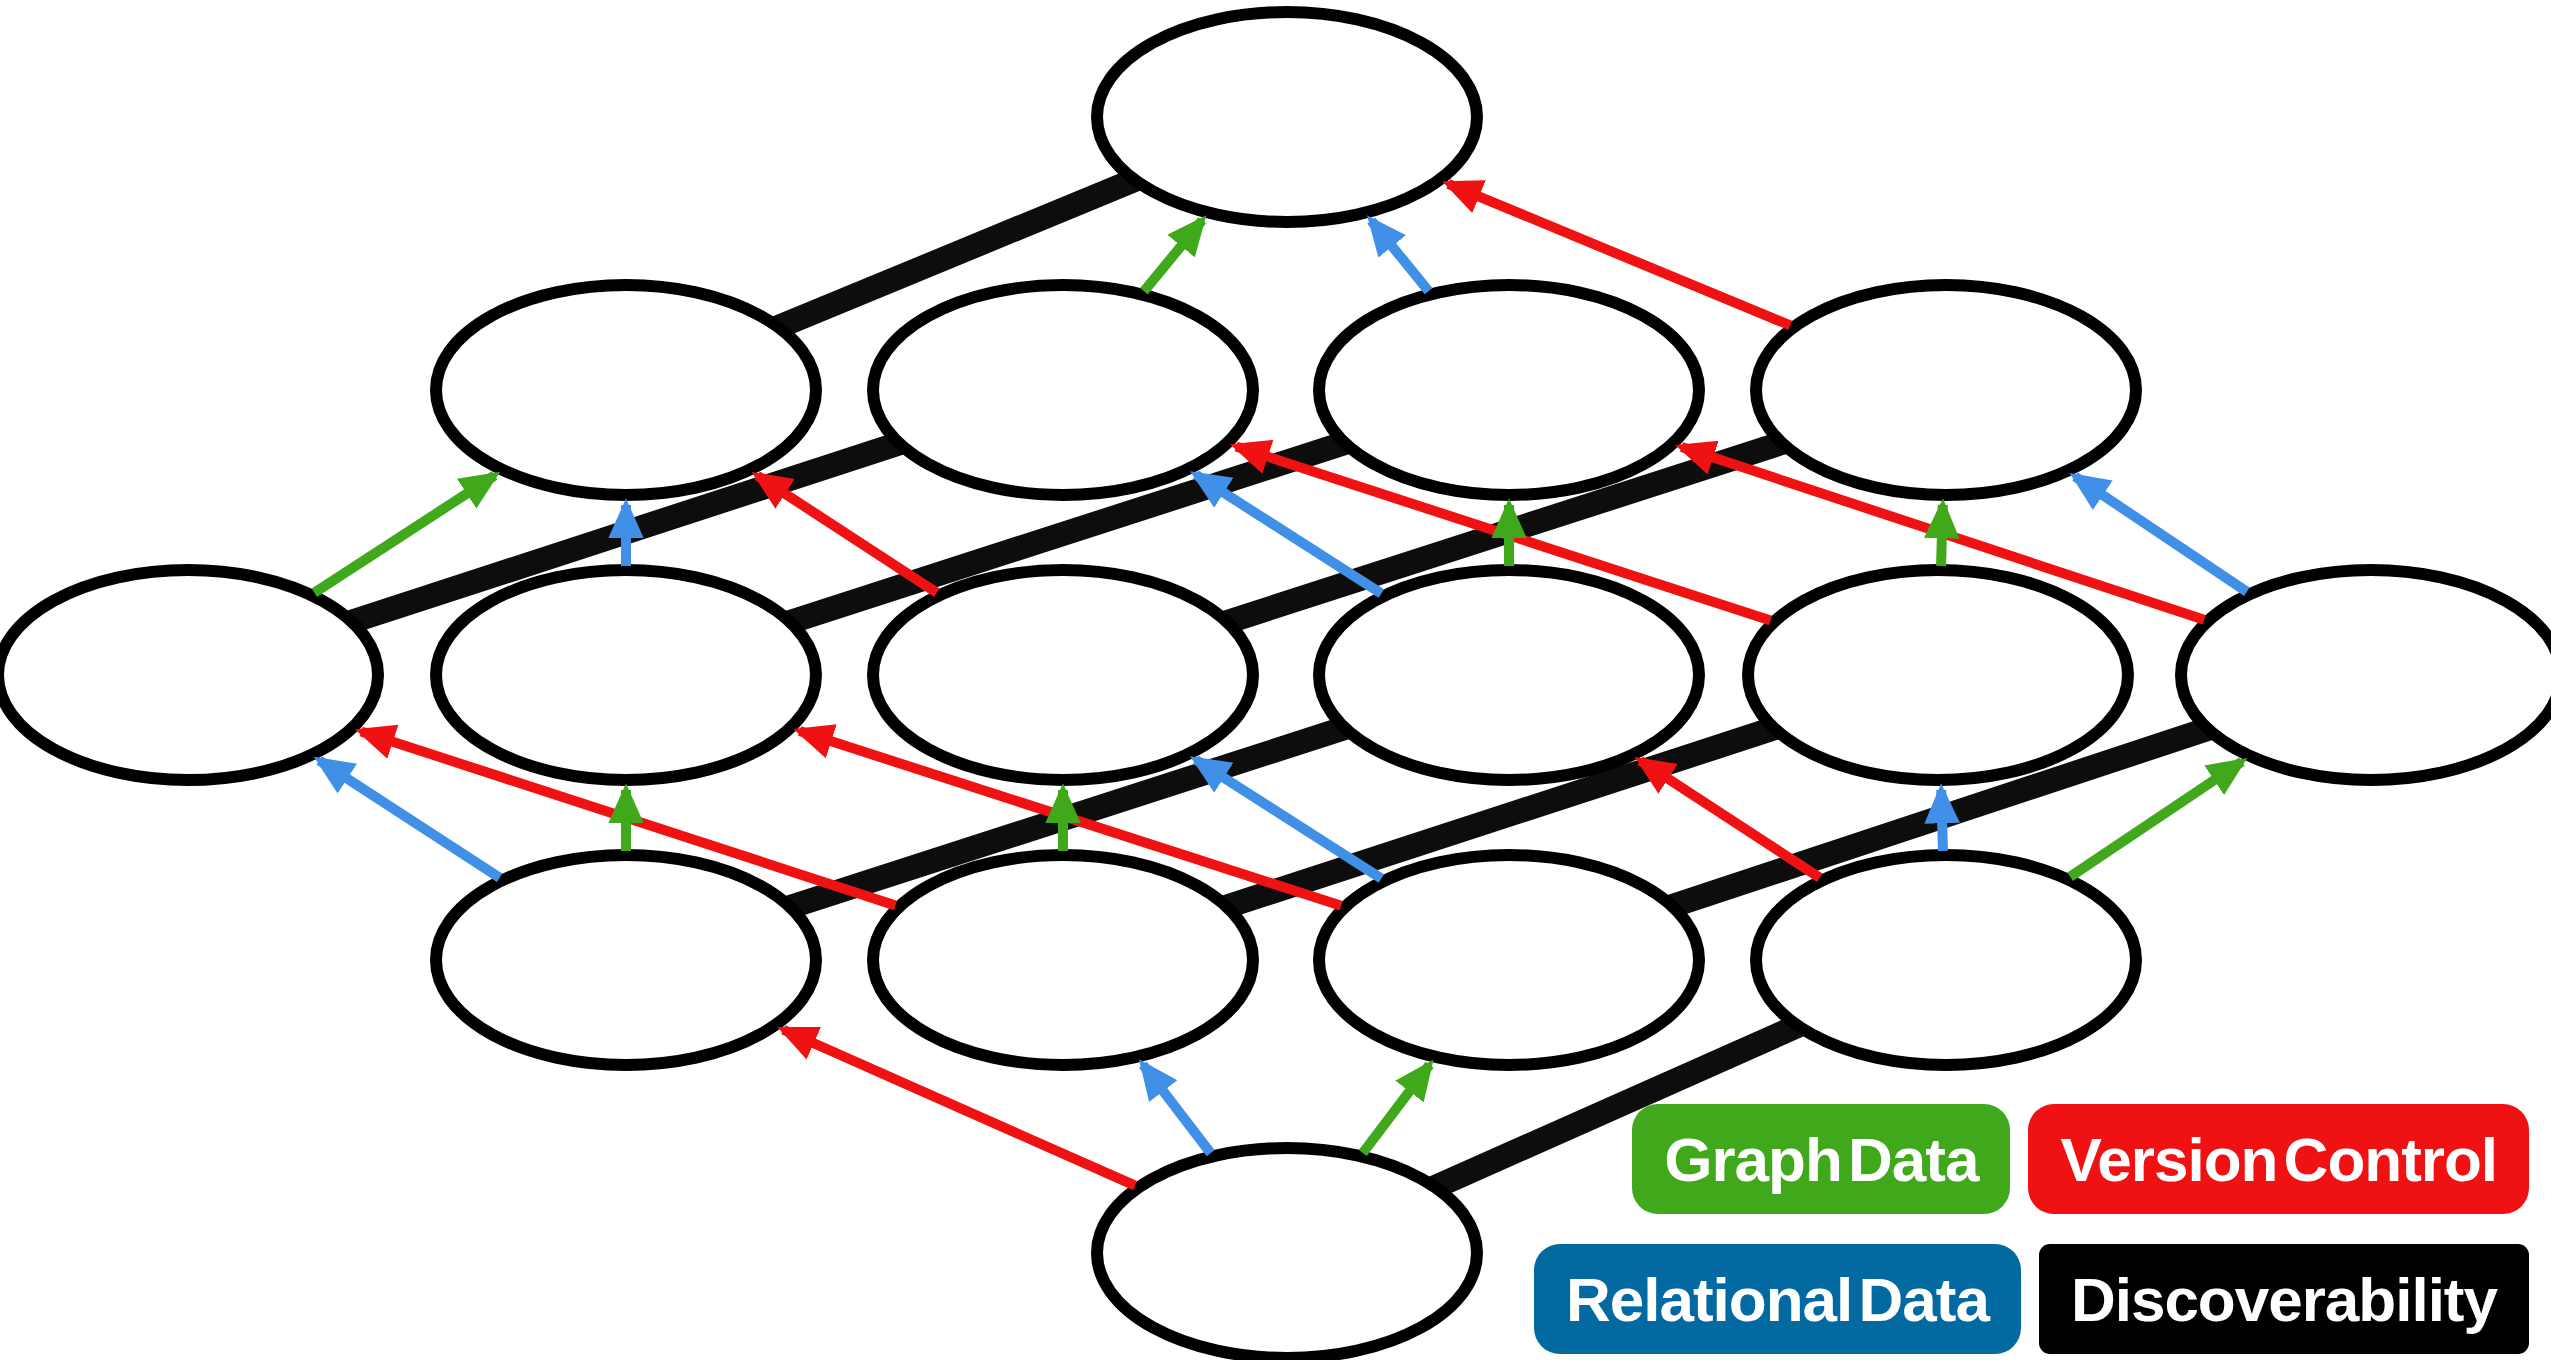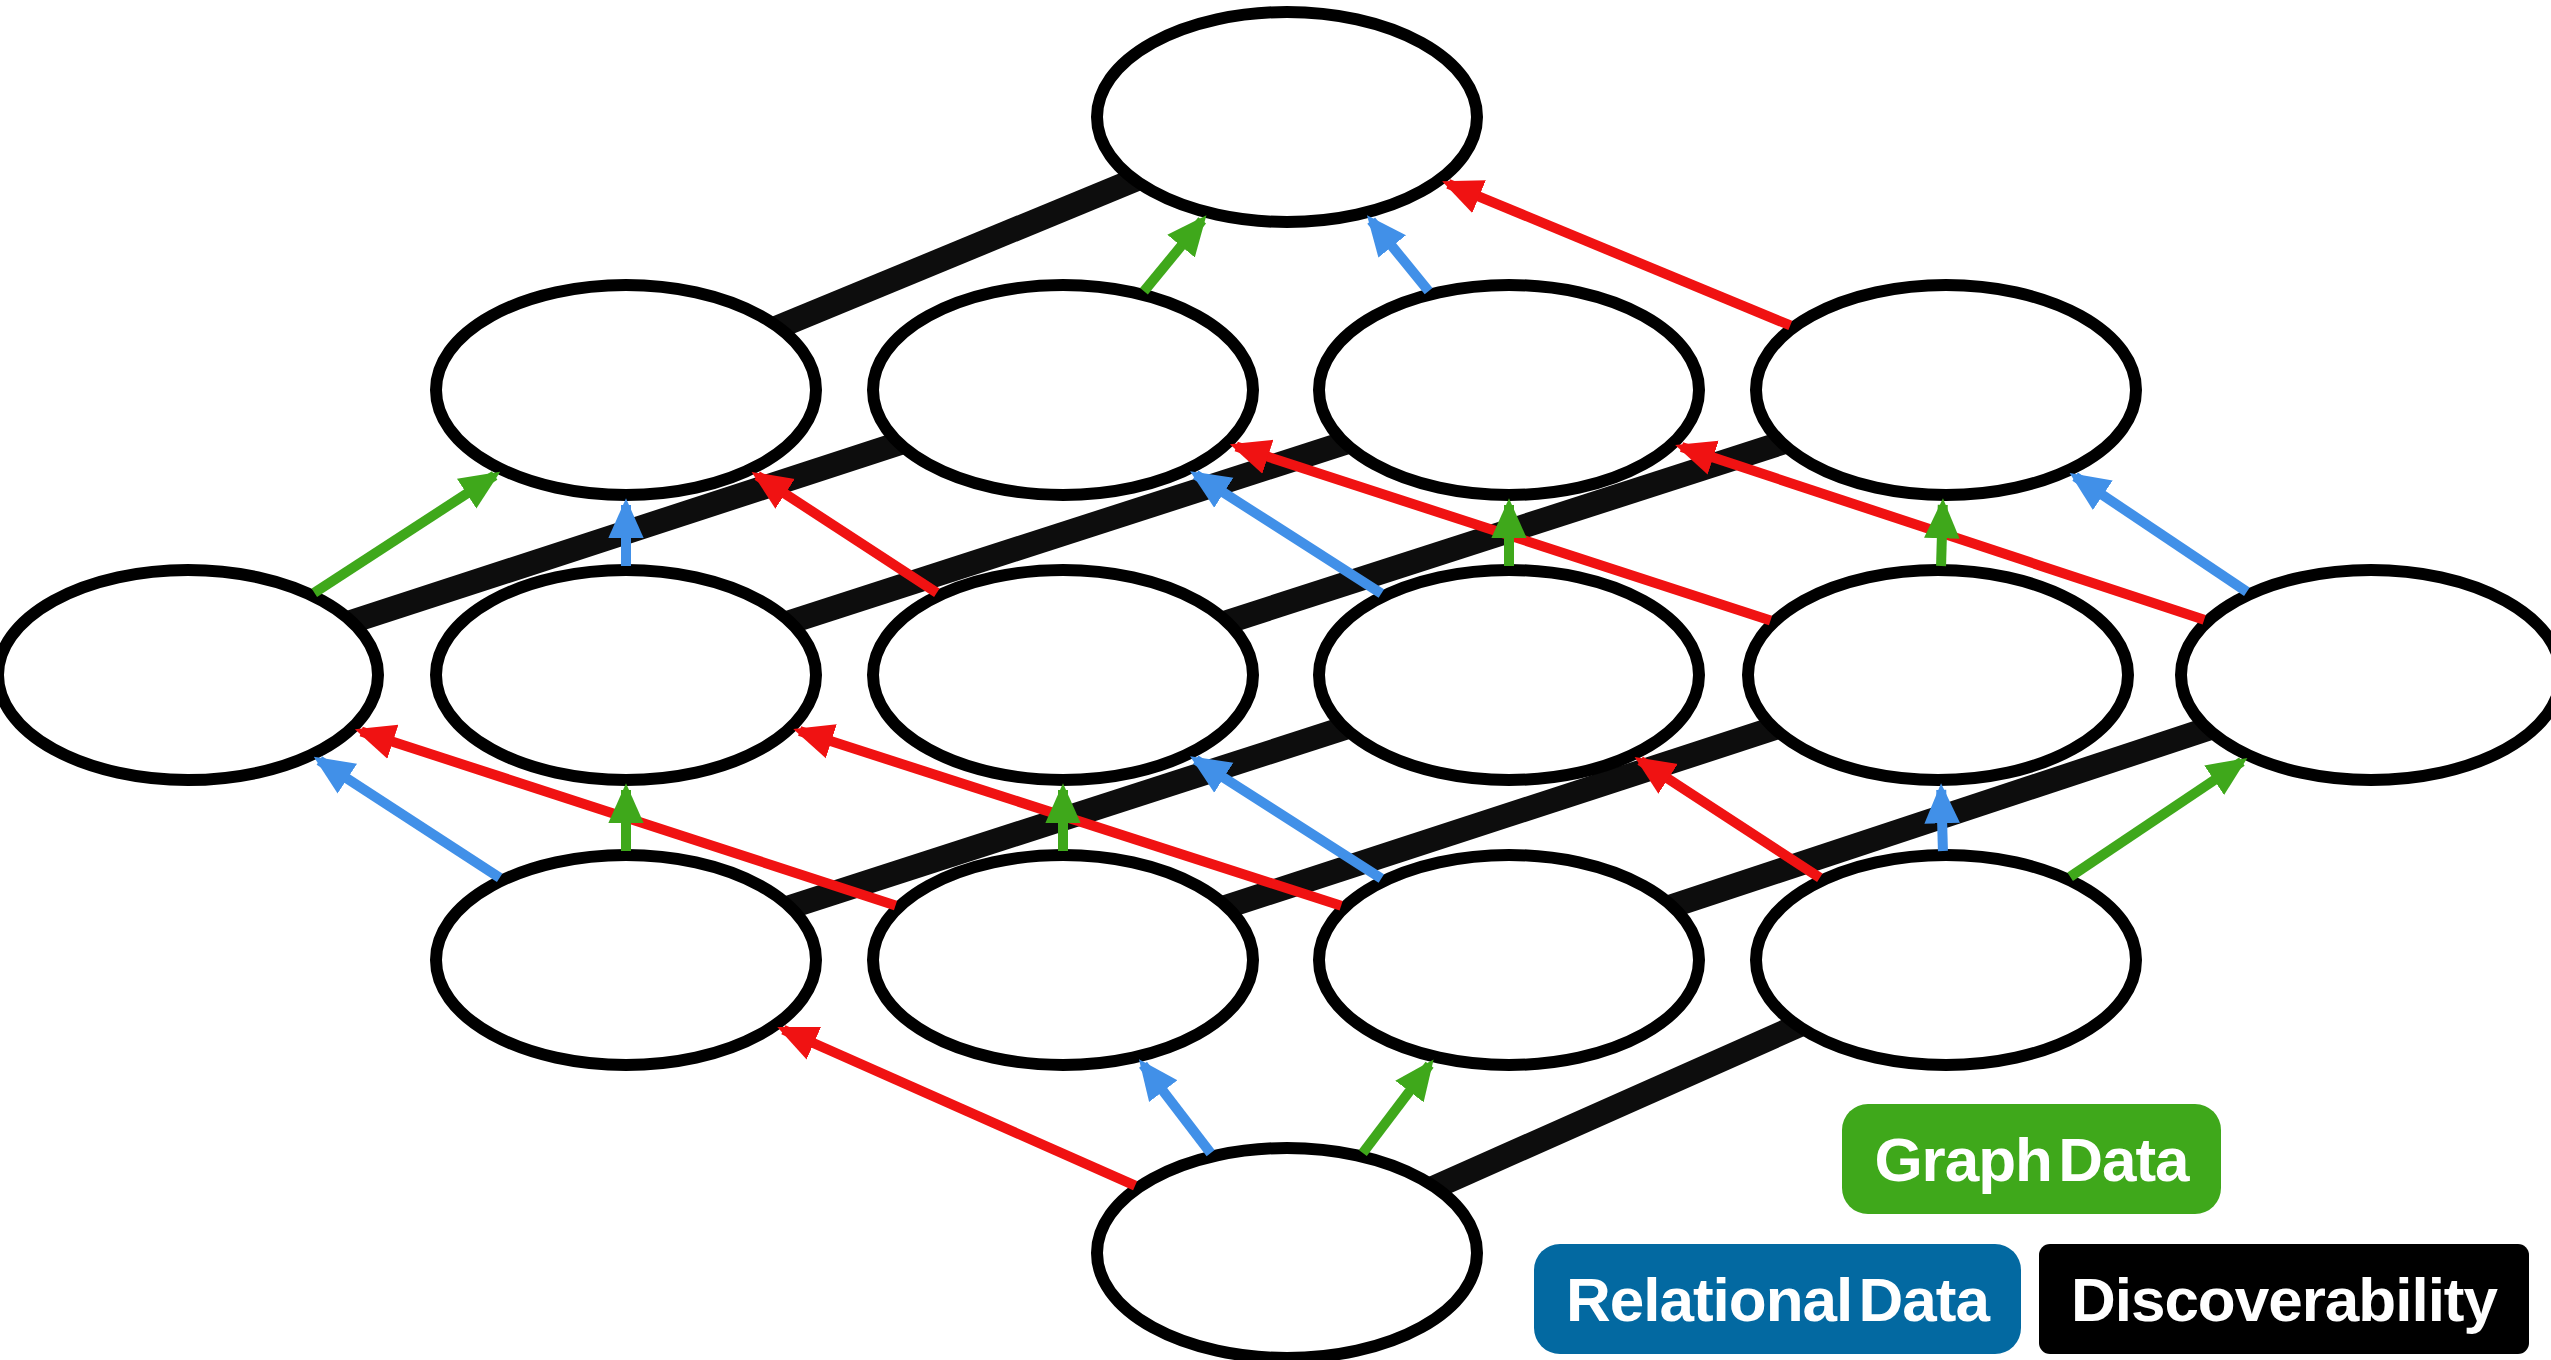--- a/index.html
+++ b/index.html
@@ -11,21 +11,21 @@
     overflow: hidden;
     font-family: "Liberation Sans", sans-serif;
   }
   #lattice-svg { position: absolute; left: 0; top: 0; display: block; }
   .legend {
     position: absolute;
     right: 22px;
     bottom: 6px;
     display: flex;
     flex-direction: column;
-    align-items: center;
+    align-items: flex-end;
     gap: 30px;
   }
   .legend-row { display: flex; gap: 18px; }
   .pill {
     height: 110px;
     border-radius: 26px;
     display: flex;
     align-items: center;
     justify-content: center;
     padding: 0 32px;
@@ -105,19 +105,20 @@
         <line x1="314.34769144128427" y1="592.7874610484794" x2="494.6232214170965" y2="475.4848901738071" stroke="#3fa81b" stroke-width="10" marker-end="url(#arrow-graph-data)"></line>
         <line x1="1509" y1="566" x2="1509" y2="505" stroke="#3fa81b" stroke-width="10" marker-end="url(#arrow-graph-data)"></line>
         <line x1="1941.0592503556545" y1="566.0142060798113" x2="1942.7723949049287" y2="504.98343151191733" stroke="#3fa81b" stroke-width="10" marker-end="url(#arrow-graph-data)"></line>
         <line x1="1144.0014442222816" y1="291.2794898540944" x2="1202.1926561076502" y2="220.35895036880117" stroke="#3fa81b" stroke-width="10" marker-end="url(#arrow-graph-data)"></line>
       </g>
     </svg>
 
   <div class="legend">
     <div class="legend-row">
       <div class="pill" style="background: rgb(63, 168, 27);">Graph Data</div>
+      <div class="pill" style="background: rgb(240, 18, 18);">Version Control</div>
     </div>
     <div class="legend-row">
       <div class="pill" style="background: #0369a1;">Relational Data</div>
       <div class="pill" style="background: rgb(0, 0, 0); border-radius: 11px;">Discoverability</div>
     </div>
   </div>
 </div>
 
 </body></html>

